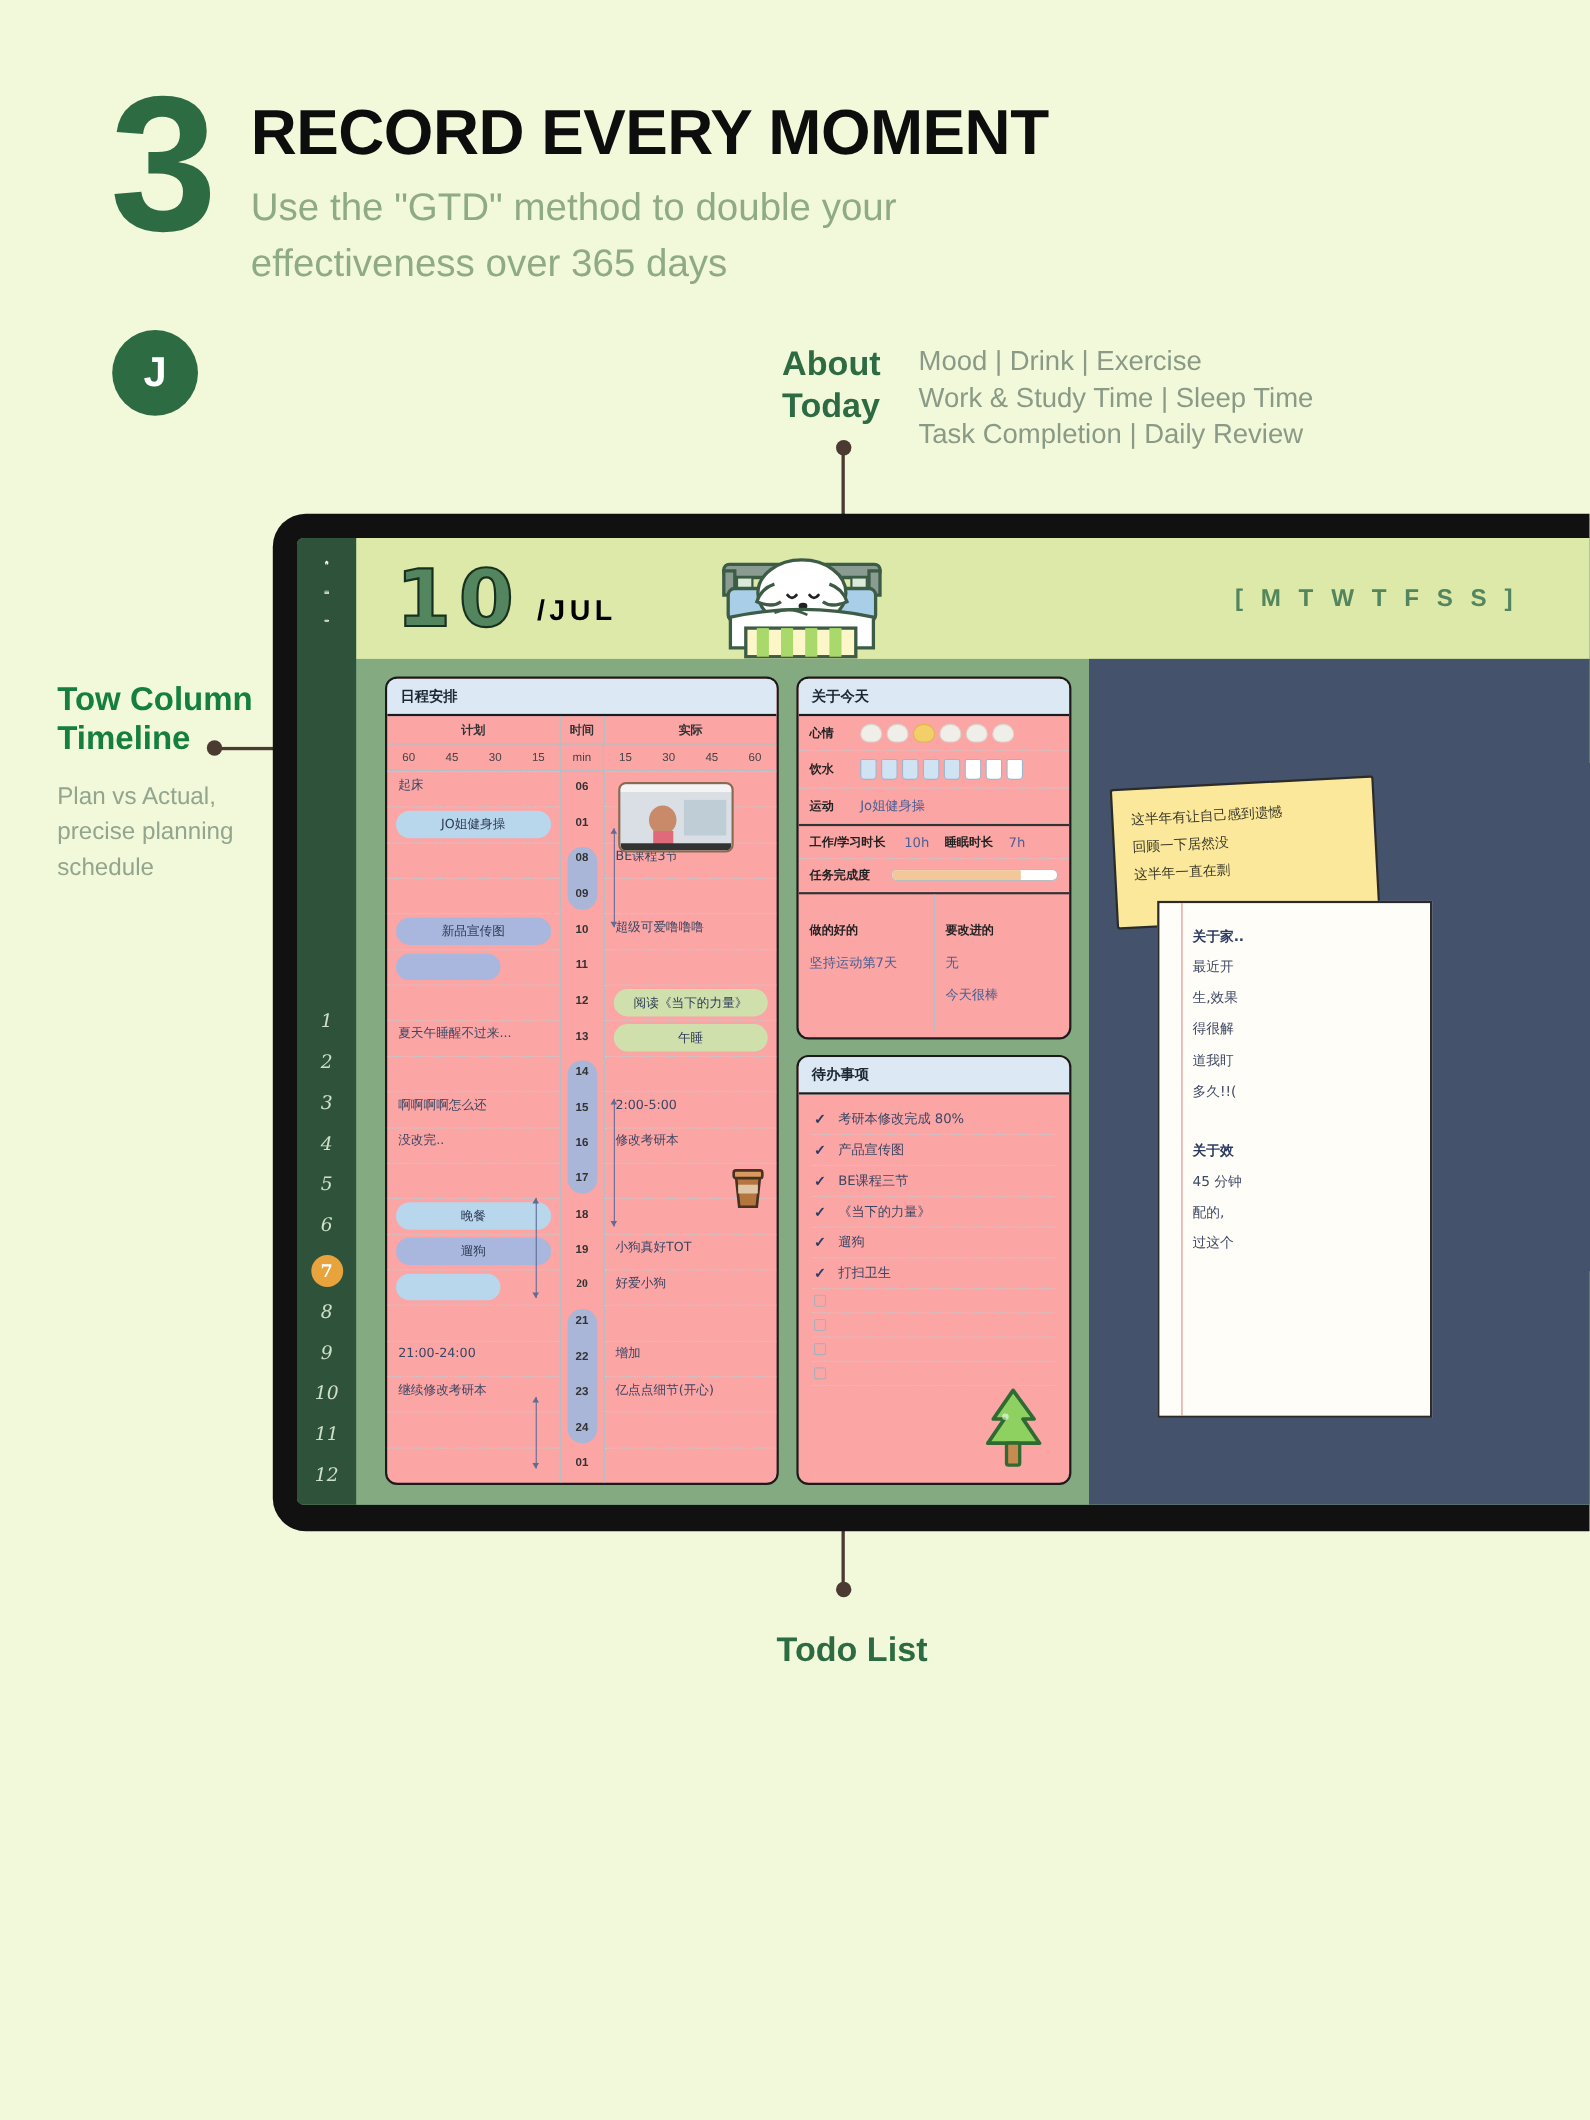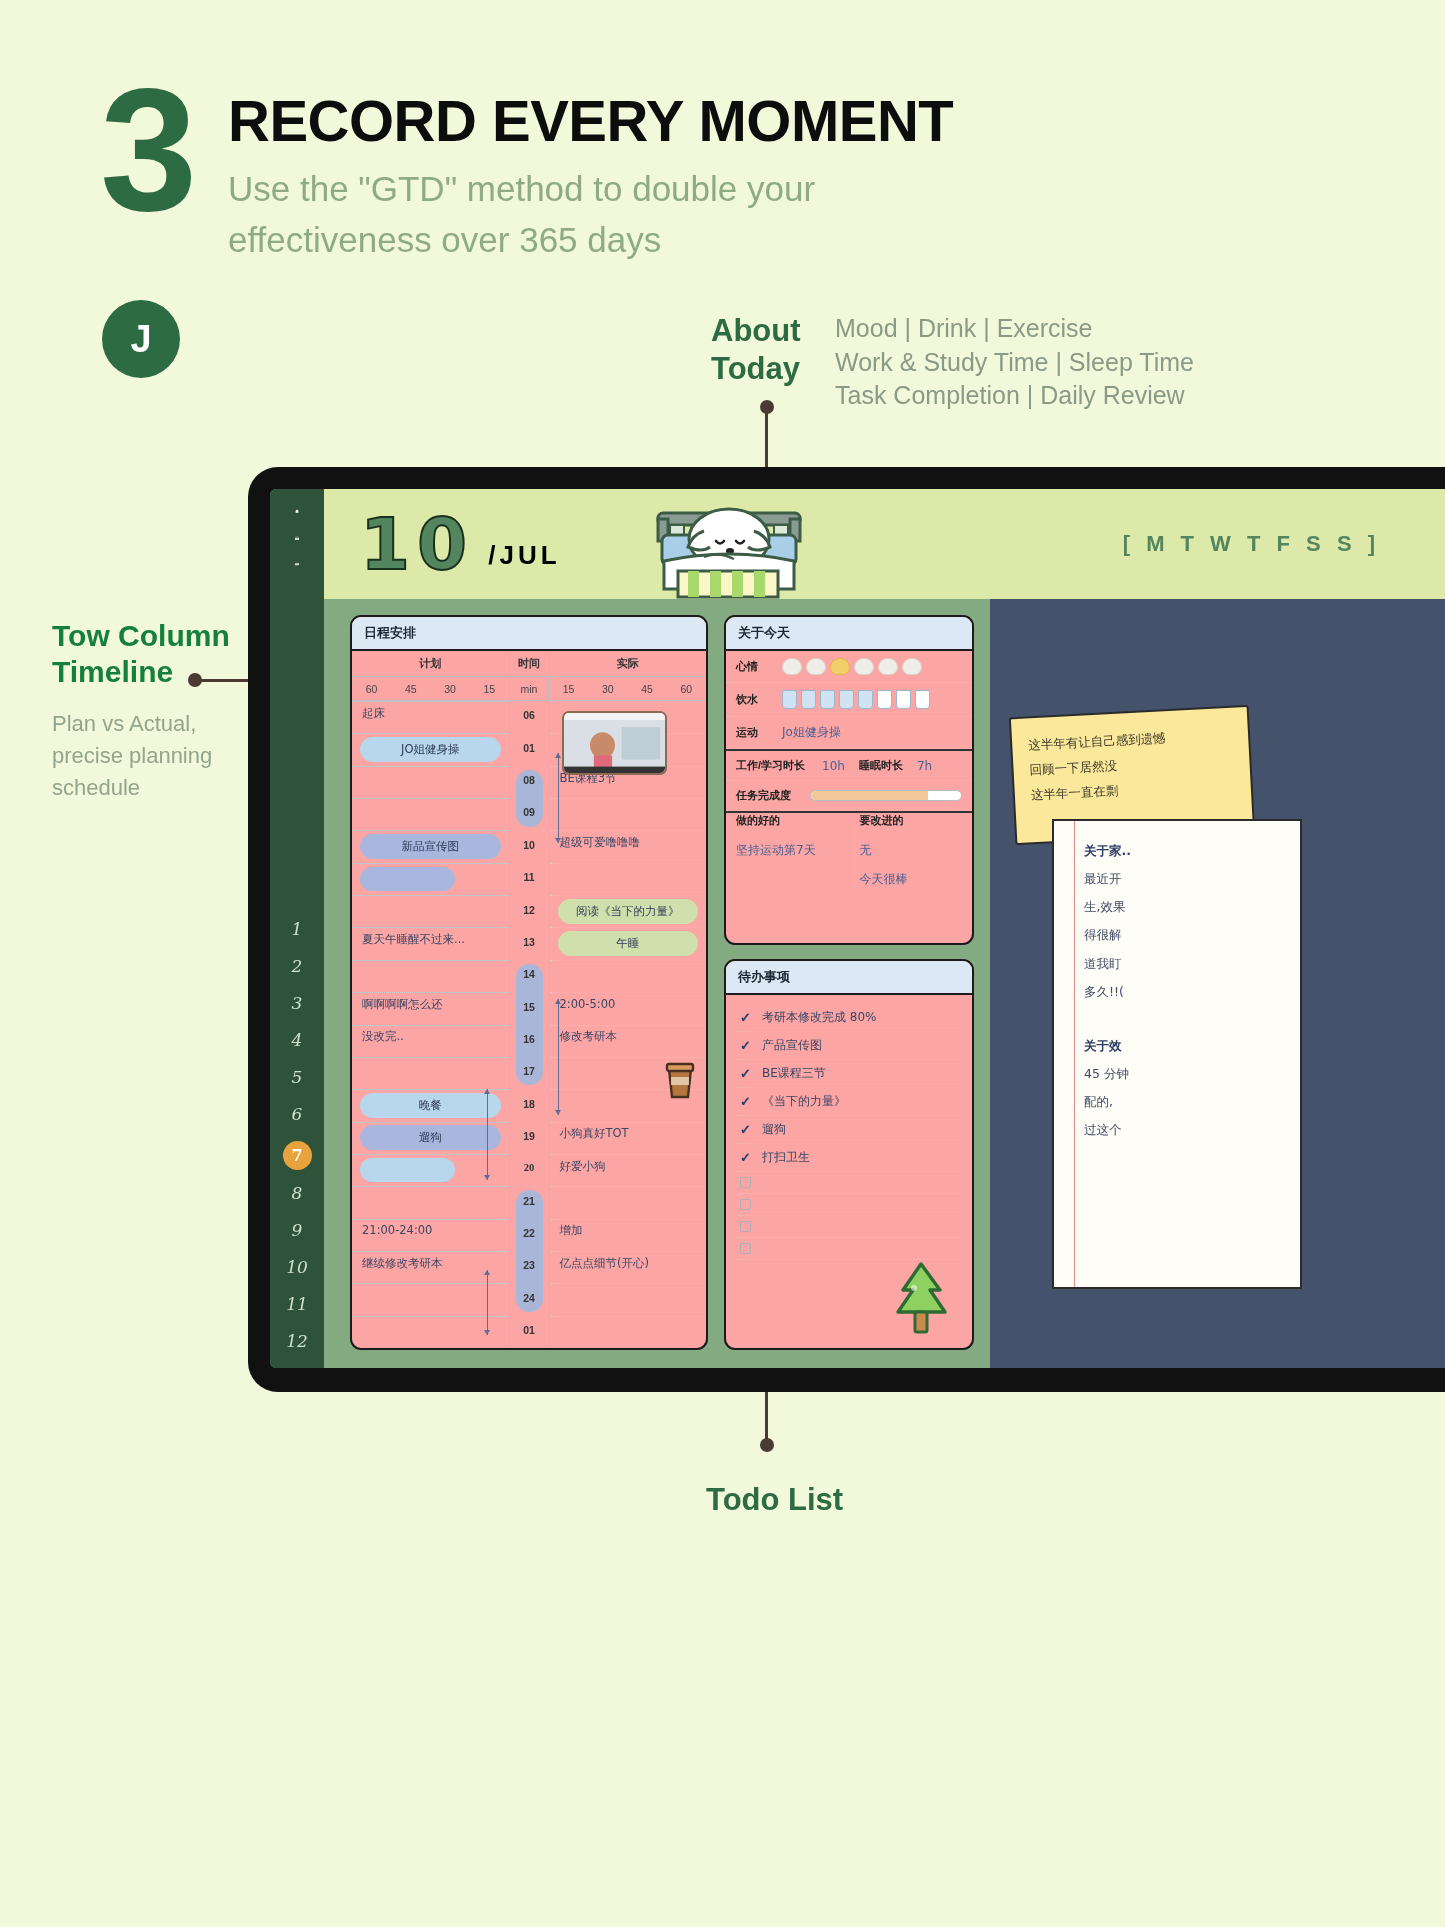--- a/index.html
+++ b/index.html
@@ -202,21 +202,21 @@
     border:1px solid #d8d5cc;
   }
   .face.on { background:#f3cf6b; border-color:#e0b845; }
   .glasses { display:flex; gap:4px; }
   .glass {
     width:15px; height:19px; border:1.3px solid #9bb6cf;
     border-radius:2px 2px 4px 4px; background:#fff;
   }
   .glass.full { background:#cfe3f3; }
   .at-split { display:flex; border-bottom:1px dotted #c9cbcd; }
-  .at-half { flex:1; padding:0 10px; }
+  .at-half { flex:1; padding:25px 10px; }
   .at-half + .at-half { border-left:1px solid #b9bcc0; }
   .at-strong { border-top:2px solid #333; }
   .progress {
     flex:1; height:11px; border:1.3px solid #b9bcc0; border-radius:6px;
     background:#fff; overflow:hidden; margin-left:4px;
   }
   .progress > i { display:block; height:100%; background:#f2c89a; }
   .hand { font-family:"DejaVu Sans", sans-serif; font-size:12px; color:#4a5f93; }
 
   

